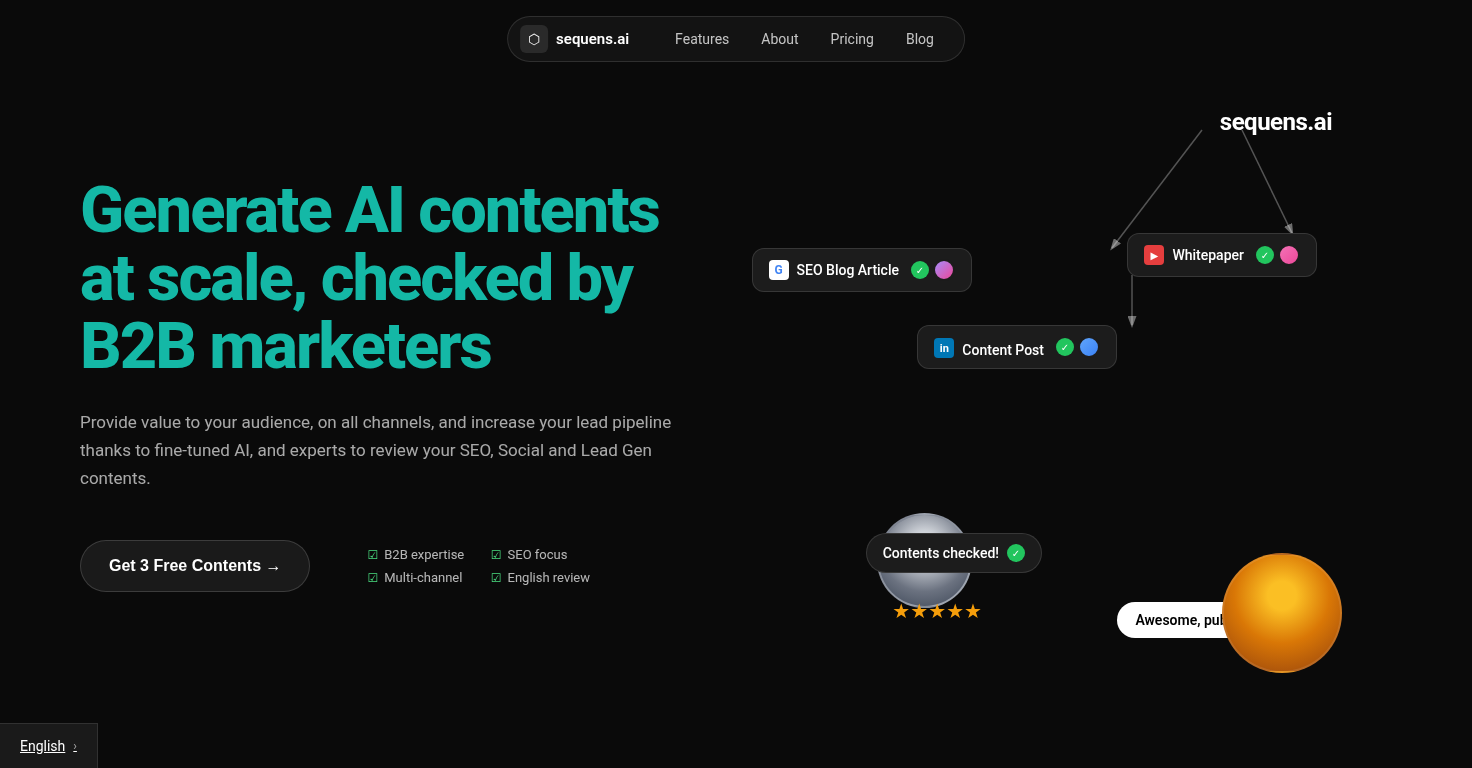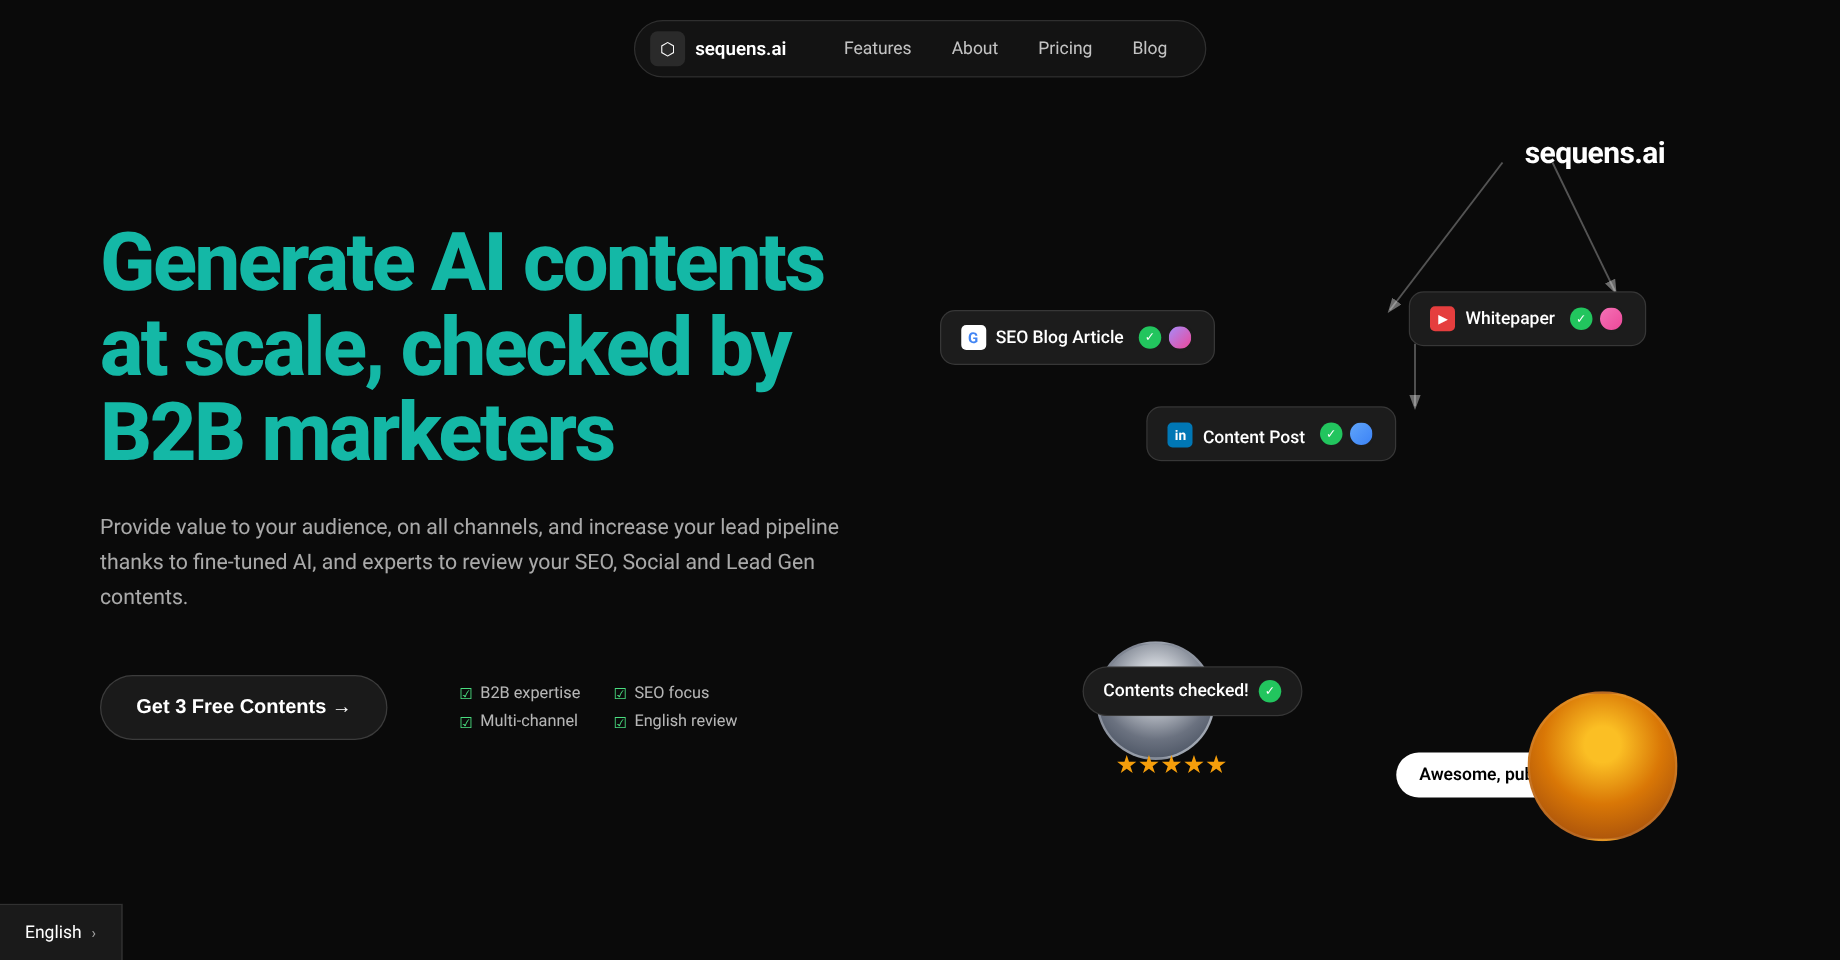--- a/index.html
+++ b/index.html
@@ -359,20 +359,21 @@
       background: #1a1a1a;
       border-top: 1px solid rgba(255,255,255,0.1);
       border-right: 1px solid rgba(255,255,255,0.1);
       padding: 14px 20px;
       display: flex;
       align-items: center;
       gap: 8px;
       font-size: 14px;
       color: #fff;
       cursor: pointer;
+      text-decoration: underline;
     }
 
     .lang-arrow {
       font-size: 12px;
       color: rgba(255,255,255,0.6);
     }
 
     
     .arrow-line {
       stroke: rgba(255,255,255,0.3);

